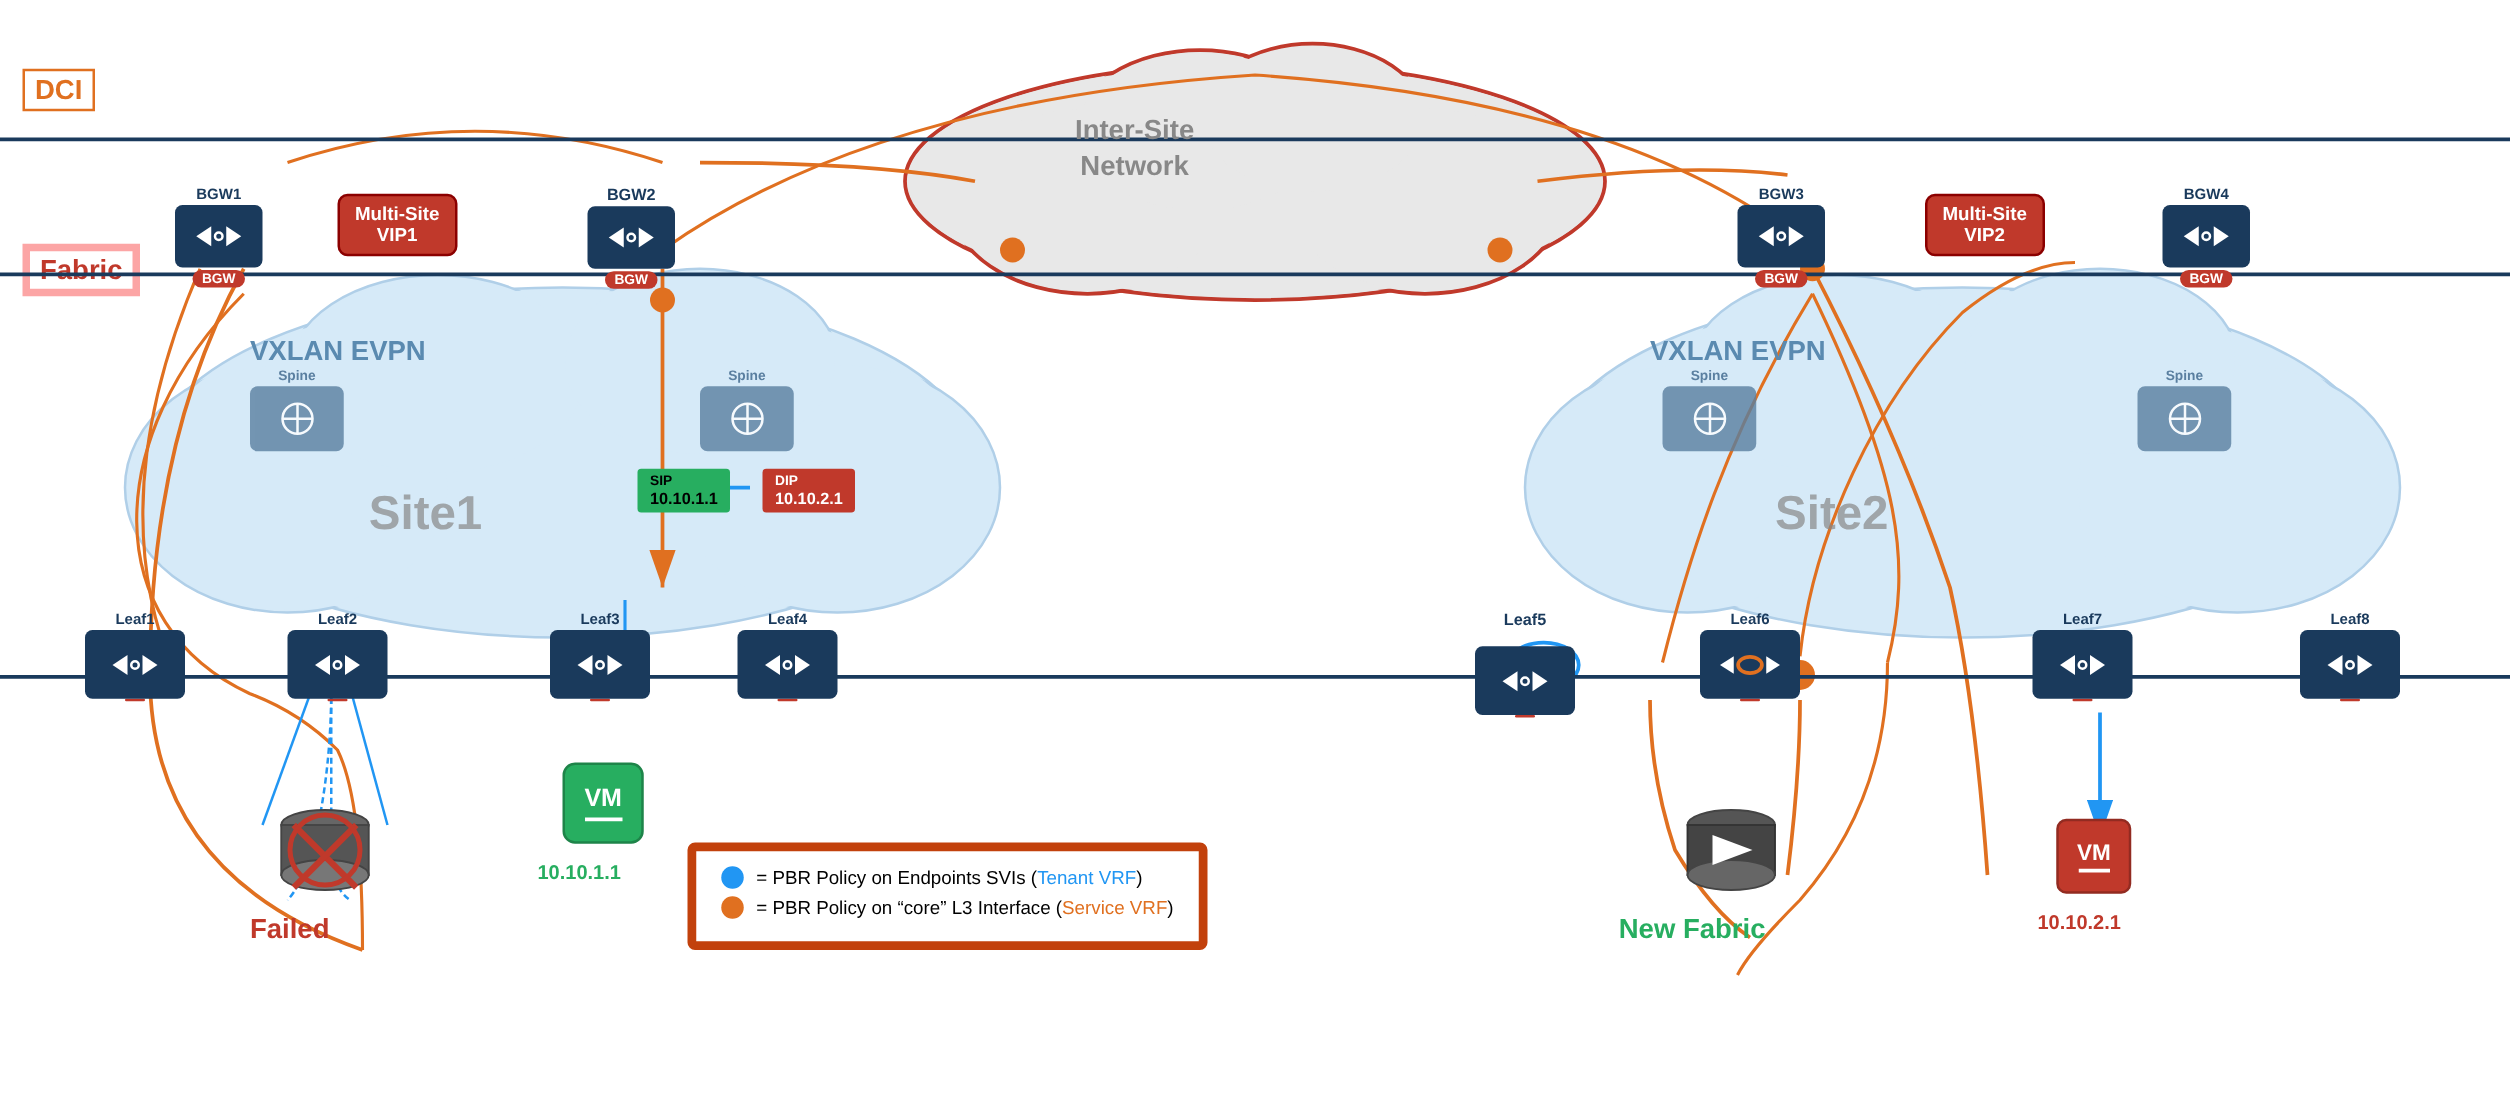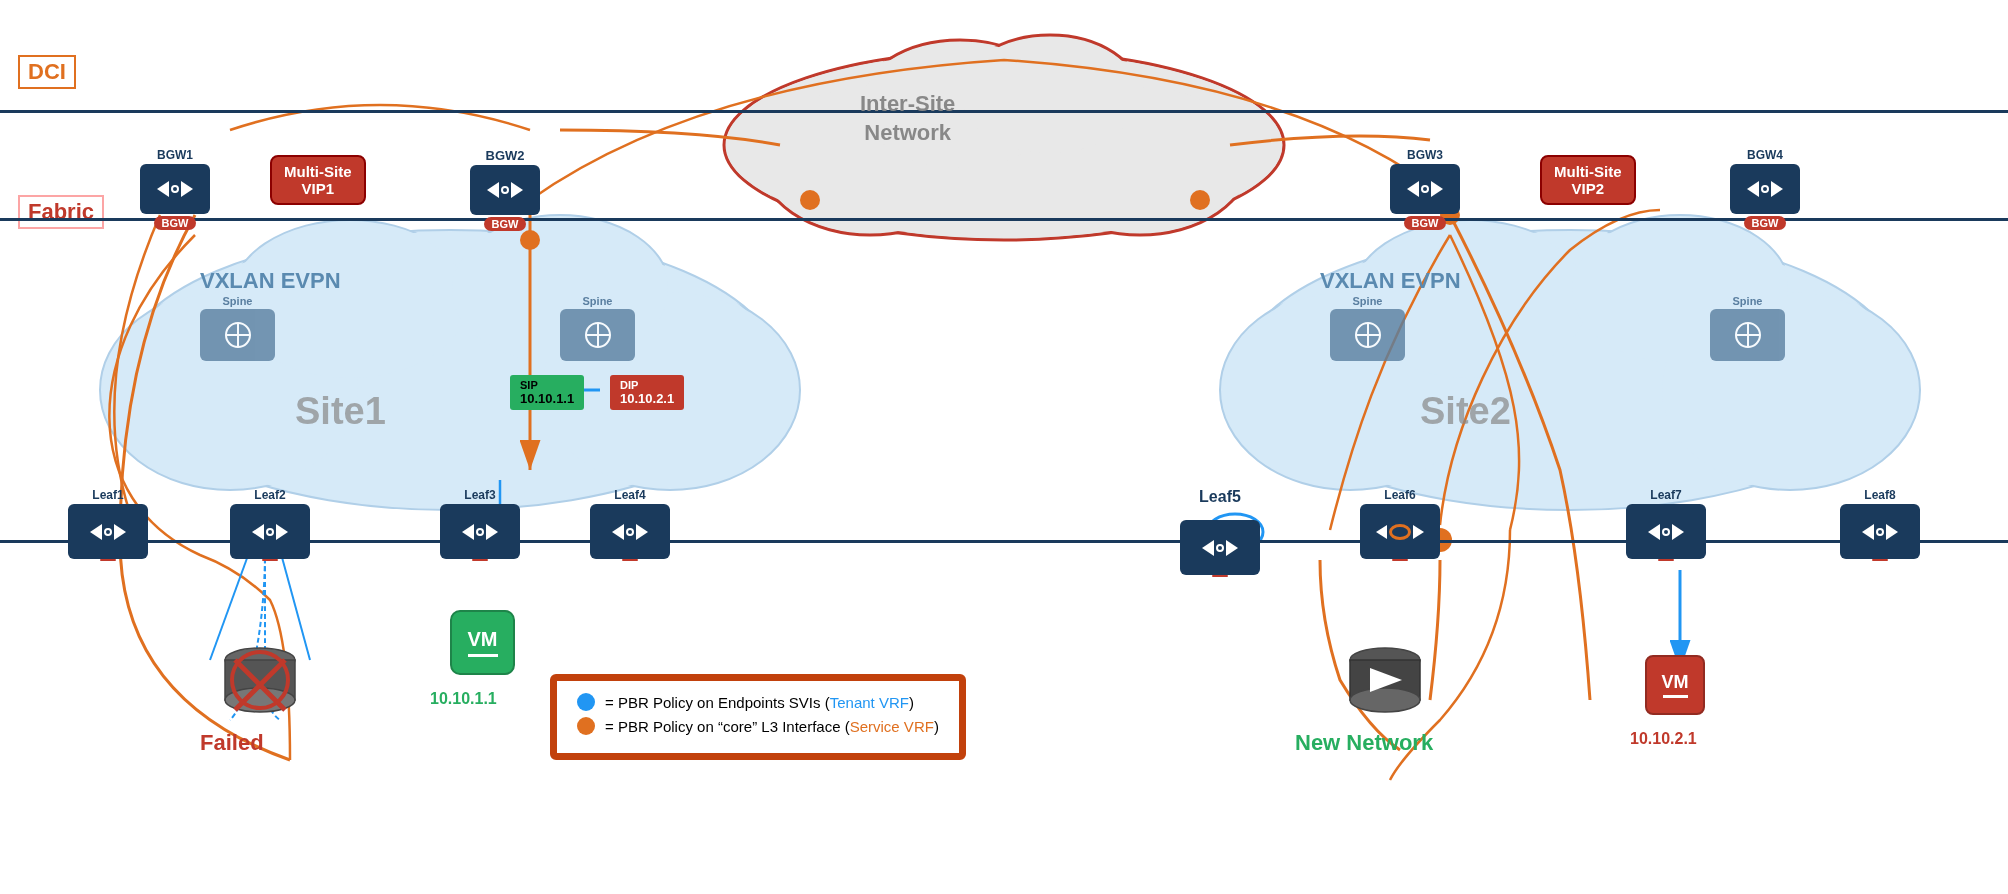--- a/index.html
+++ b/index.html
@@ -33,21 +33,21 @@
     }
 
     
     .fabric-label {
       position: absolute;
       top: 195px;
       left: 18px;
       color: #c0392b;
       font-size: 22px;
       font-weight: bold;
-      border: 2px solid #fca5a5;
+      border: 6px solid #fca5a5;
       padding: 2px 8px;
     }
 
     
     .dci-line {
       position: absolute;
       top: 110px;
       left: 0;
       width: 2008px;
       height: 3px;
@@ -599,21 +599,21 @@
       <div class="switch-arrows">
         <div class="arrow-left"></div>
         <div style="width:8px;height:8px;border-radius:50%;border:2px solid white;"></div>
         <div class="arrow-right"></div>
       </div>
     </div>
     <div class="leaf-label-badge"></div>
   </div>
 
   <div class="leaf-box" style="left:1180px; top:488px;">
-    <div style="color:#1a3a5c; font-size:16px; font-weight:bold; margin-bottom:14px;">Leaf5</div>
+    <div style="color:#1a3a5c; font-size:13px; font-weight:bold; margin-bottom:14px;">Leaf5</div>
     <div class="leaf-icon">
       <div class="switch-arrows">
         <div class="arrow-left"></div>
         <div style="width:8px;height:8px;border-radius:50%;border:2px solid white;"></div>
         <div class="arrow-right"></div>
       </div>
     </div>
     <div class="leaf-label-badge"></div>
   </div>
 
@@ -681,21 +681,21 @@
     <svg width="90" height="80" viewBox="0 0 90 80">
 
       <ellipse cx="45" cy="20" rx="35" ry="12" fill="#555" stroke="#444" stroke-width="1.5"></ellipse>
       <rect x="10" y="20" width="70" height="40" fill="#444" stroke="#333" stroke-width="1.5"></rect>
       <ellipse cx="45" cy="60" rx="35" ry="12" fill="#666" stroke="#444" stroke-width="1.5"></ellipse>
 
       <polygon points="30,28 62,40 30,52" fill="white"></polygon>
     </svg>
   </div>
 
-  <div class="new-active-label" style="left:1295px; top:730px;">New Network</div>
+  <div class="new-active-label" style="left:1295px; top:730px;">New Fabric</div>
 
   <div style="position:absolute; left:1645px; top:655px;">
     <div style="width:60px;height:60px;background:#c0392b;border-radius:8px;display:flex;flex-direction:column;align-items:center;justify-content:center;border:2px solid #922b21;">
       <div style="color:white;font-size:18px;font-weight:bold;">VM</div>
       <div style="width:25px;height:3px;background:white;margin-top:2px;"></div>
     </div>
   </div>
 
   <div class="ip-label-red" style="left:1630px; top:730px;">10.10.2.1</div>
 

